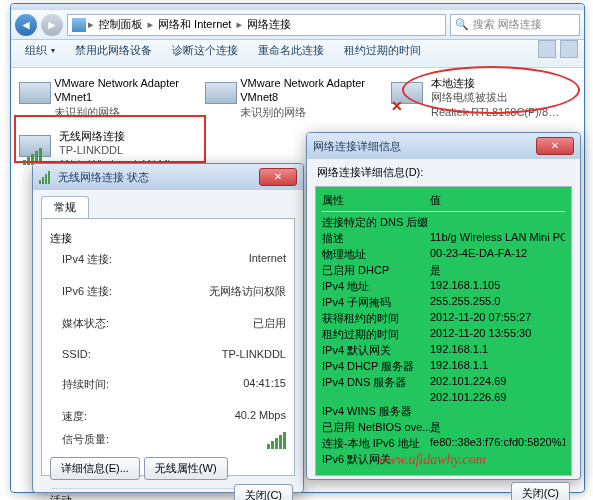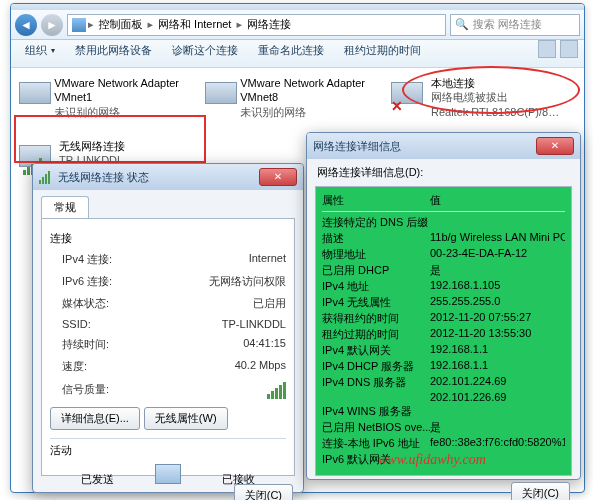--- a/index.html
+++ b/index.html
@@ -16,21 +16,21 @@
 .bc-sep { color: #666; }
 .bc-item { padding: 0 3px; }
 .searchbox { width: 130px; height: 22px; background: #fff; border: 1px solid #a0b4c8; display: flex; align-items: center; padding: 0 4px; color: #888; gap: 4px; }
 
 .toolbar { height: 28px; background: linear-gradient(#f5fafc,#e6f0f8); border-bottom: 1px solid #c8d6e4; display: flex; align-items: flex-start; padding: 0 6px; gap: 4px; }
 .tb-item { padding: 3px 8px; color: #1a3a5a; display: flex; align-items: center; gap: 2px; }
 .tb-dd::after { content: "▾"; font-size: 8px; margin-left: 2px; }
 .tb-spacer { flex: 1; }
 .tb-icon { width: 18px; height: 18px; background: #c8d8e8; border: 1px solid #a0b4c8; }
 
-.adapters { padding: 8px; display: flex; flex-wrap: wrap; gap: 20px 16px; align-items: flex-start; }
+.adapters { padding: 8px; display: flex; flex-wrap: wrap; gap: 10px 16px; align-items: flex-start; }
 .adapter { display: flex; gap: 6px; width: 170px; }
 .adapter-icon { width: 36px; height: 36px; position: relative; }
 .adapter-icon .base { width: 32px; height: 22px; background: linear-gradient(#d8e4f0,#a8bcd0); border: 1px solid #8098b0; position: absolute; top: 6px; }
 .adapter-icon .bars { position: absolute; bottom: 0; left: 4px; display: flex; gap: 1px; align-items: flex-end; }
 .adapter-icon .bars span { width: 3px; background: #4a9c4a; }
 .adapter-icon .bars span:nth-child(1){height:5px;} .adapter-icon .bars span:nth-child(2){height:8px;} .adapter-icon .bars span:nth-child(3){height:11px;} .adapter-icon .bars span:nth-child(4){height:14px;} .adapter-icon .bars span:nth-child(5){height:17px;}
 .adapter-icon .xmark { position: absolute; bottom: -2px; left: 0; color: #d02020; font-weight: bold; font-size: 14px; }
 .adapter-text { display: flex; flex-direction: column; line-height: 1.3; }
 .adapter-text .line1 { color: #000; }
 .adapter-text .line2 { color: #555; }
@@ -48,21 +48,21 @@
 .dlg-title .close { margin-left: auto; width: 38px; height: 18px; background: linear-gradient(#e88,#c44); border: 1px solid #a03030; border-radius: 3px; color: #fff; text-align: center; font-size: 10px; line-height: 16px; }
 .dlg-title .icon { width: 14px; height: 14px; margin-right: 5px; display: flex; align-items: flex-end; gap: 1px; }
 .dlg-title .icon span { width: 2px; background: #4a9c4a; }
 .dlg-title .icon span:nth-child(1){height:4px;}.dlg-title .icon span:nth-child(2){height:7px;}.dlg-title .icon span:nth-child(3){height:10px;}.dlg-title .icon span:nth-child(4){height:13px;}
 
 .status-dlg { left: 32px; top: 163px; width: 272px; height: 330px; }
 .tabs { display: flex; padding: 6px 8px 0; }
 .tab { padding: 3px 12px; background: #fff; border: 1px solid #a8b8c8; border-bottom: none; border-radius: 3px 3px 0 0; }
 .tab-body { margin: 0 8px 8px; background: #fff; border: 1px solid #a8b8c8; padding: 8px; height: 258px; }
 .section-title { margin: 4px 0 6px; }
-.kv-grid { display: grid; grid-template-columns: 1fr auto; row-gap: 7px; margin-left: 12px; margin-bottom: 8px; }
+.kv-grid { display: grid; grid-template-columns: 1fr auto; row-gap: 17px; margin-left: 12px; margin-bottom: 8px; }
 .kv-grid .k { color: #333; }
 .kv-grid .v { text-align: right; color: #333; }
 .sig-bars { display: inline-flex; gap: 1px; align-items: flex-end; vertical-align: bottom; }
 .sig-bars span { width: 3px; background: #4a9c4a; }
 .sig-bars span:nth-child(1){height:5px;}.sig-bars span:nth-child(2){height:8px;}.sig-bars span:nth-child(3){height:11px;}.sig-bars span:nth-child(4){height:14px;}.sig-bars span:nth-child(5){height:17px;}
 .hr { border-top: 1px solid #d0d8e0; margin: 4px 0; }
 .btn-row { display: flex; gap: 4px; margin: 4px 0 8px; }
 .winbtn { background: linear-gradient(#fdfdfd,#e4e9ee); border: 1px solid #8a9ab0; border-radius: 3px; padding: 3px 10px; cursor: pointer; }
 .activity { display: grid; grid-template-columns: 1fr auto 1fr; align-items: center; text-align: center; margin: 2px 0 4px; }
 .activity .mid { width: 46px; height: 30px; position: relative; }
@@ -263,21 +263,21 @@
         </div>
         <div class="det-row">
           <div class="c1">已启用 DHCP</div>
           <div class="c2">是</div>
         </div>
         <div class="det-row">
           <div class="c1">IPv4 地址</div>
           <div class="c2">192.168.1.105</div>
         </div>
         <div class="det-row">
-          <div class="c1">IPv4 无线属性</div>
+          <div class="c1">IPv4 子网掩码</div>
           <div class="c2">255.255.255.0</div>
         </div>
         <div class="det-row">
           <div class="c1">获得租约的时间</div>
           <div class="c2">2012-11-20 07:55:27</div>
         </div>
         <div class="det-row">
           <div class="c1">租约过期的时间</div>
           <div class="c2">2012-11-20 13:55:30</div>
         </div>

